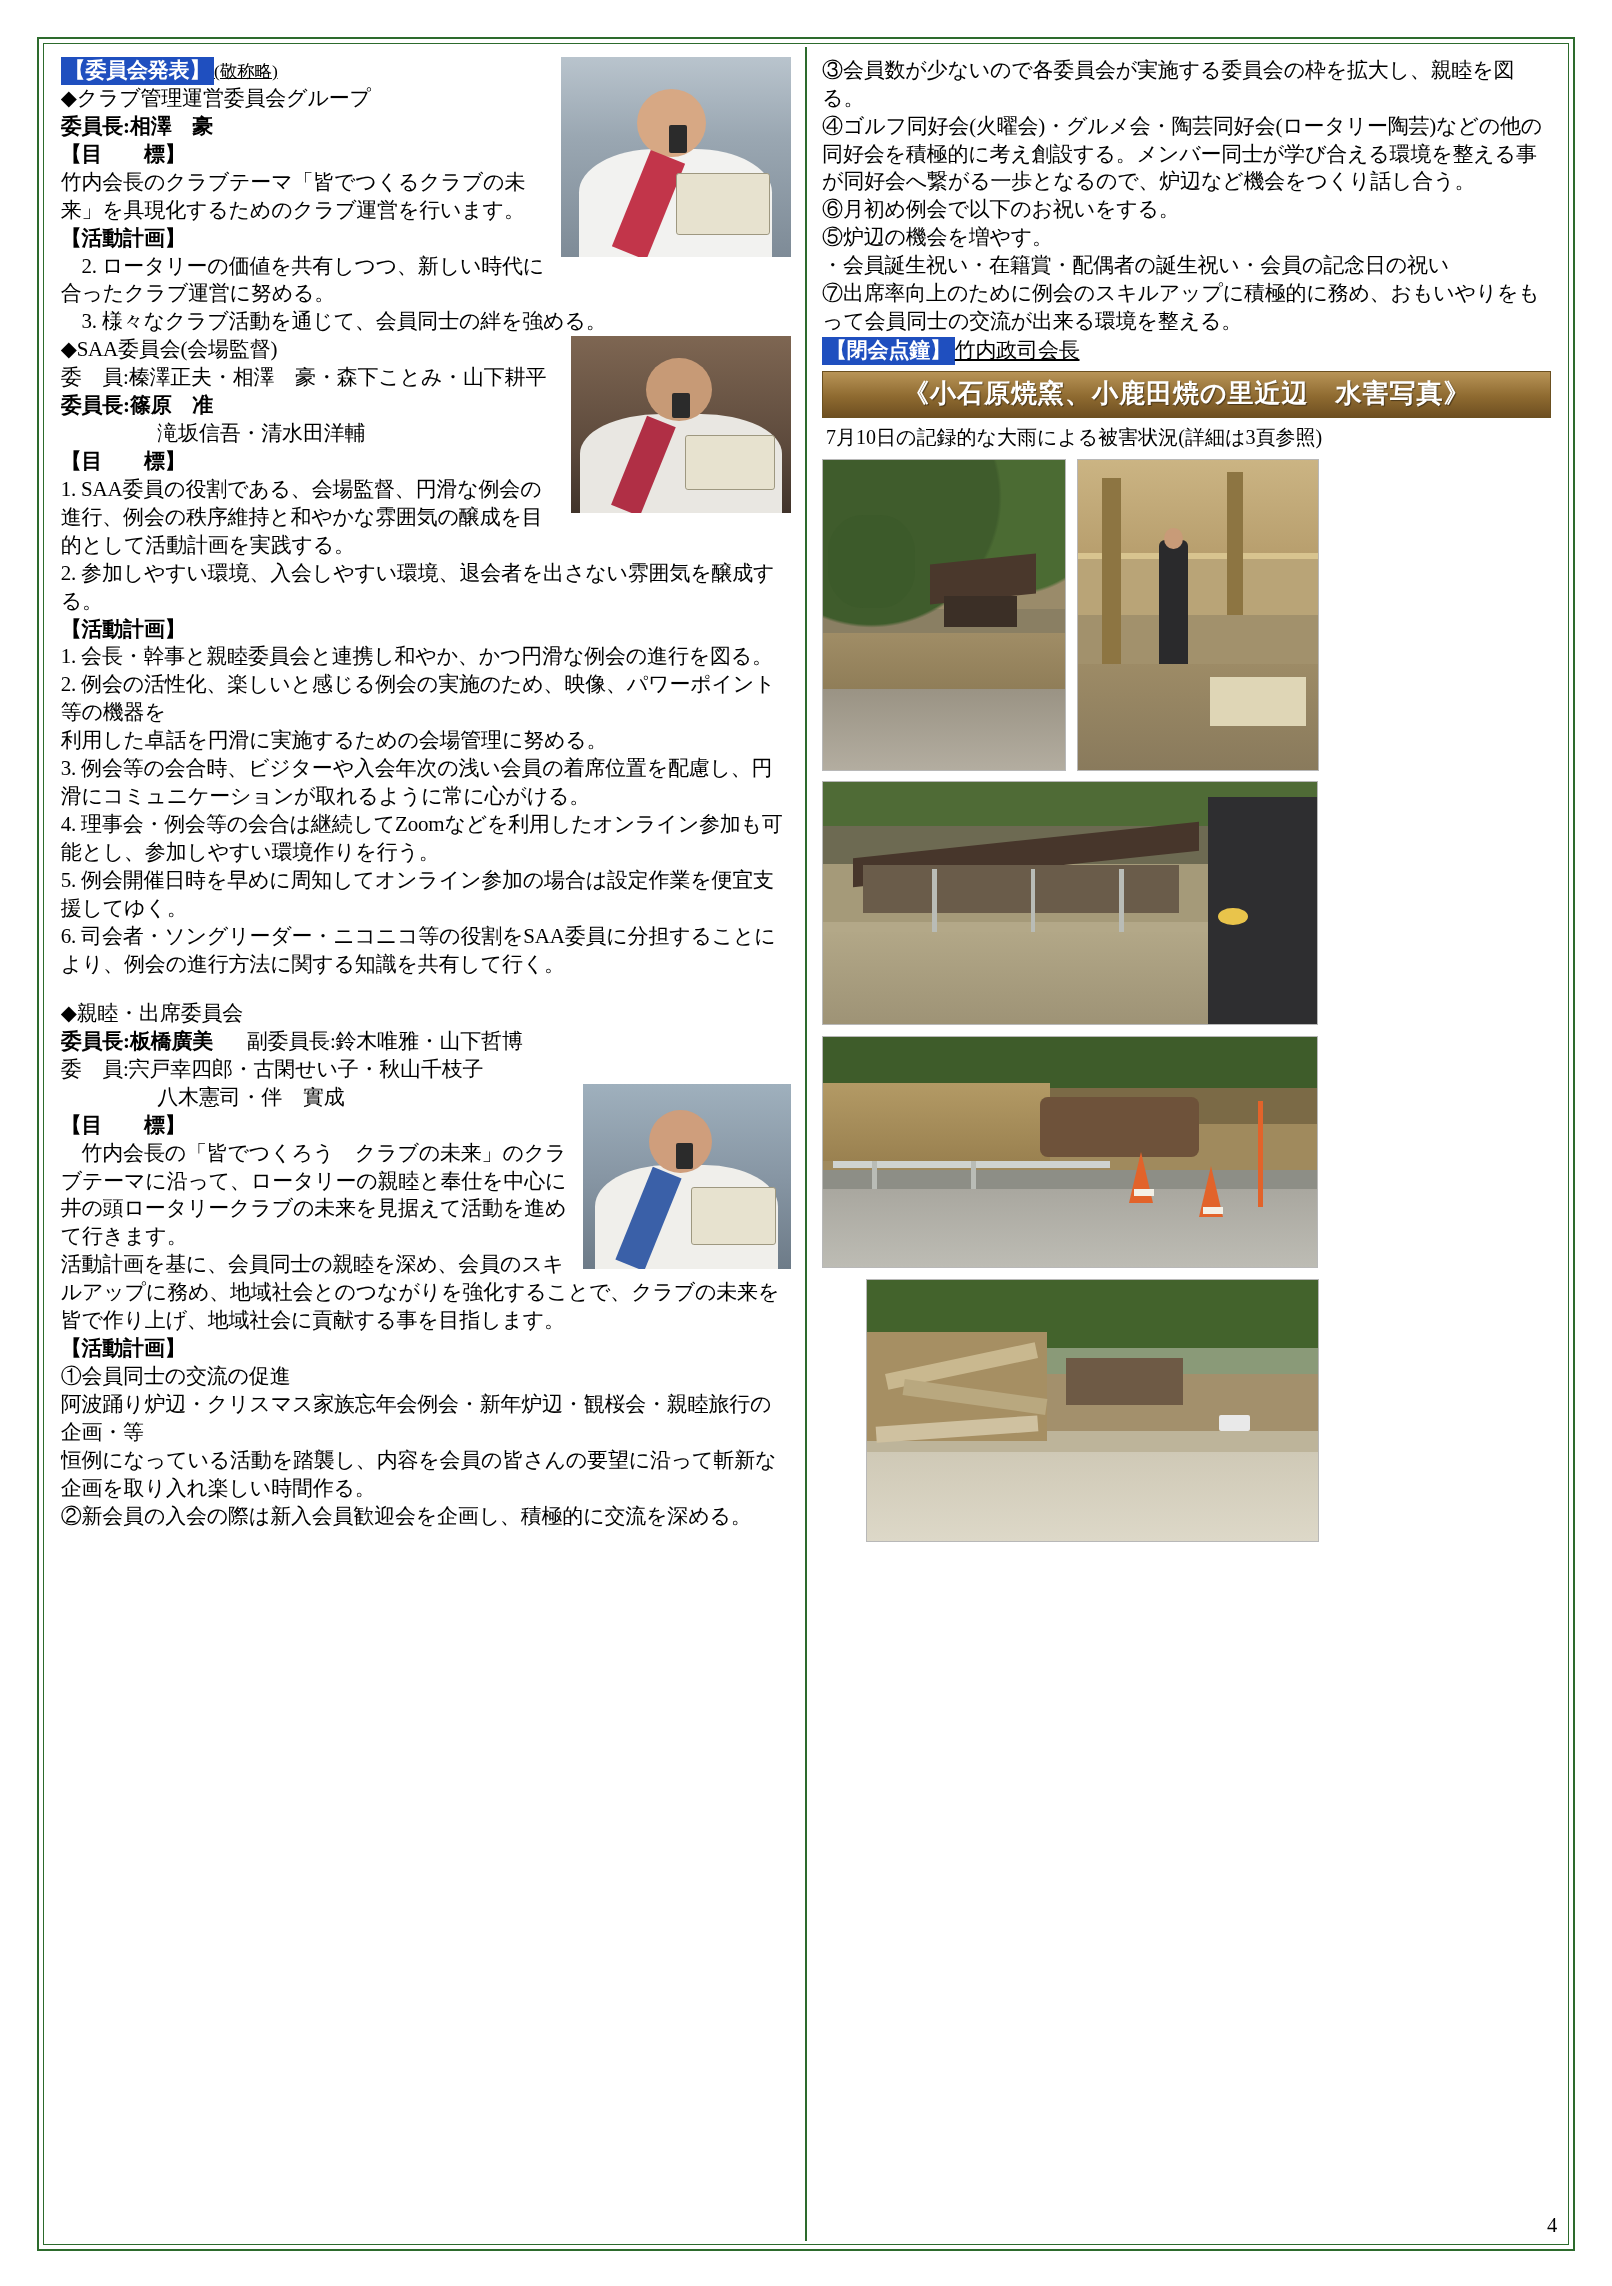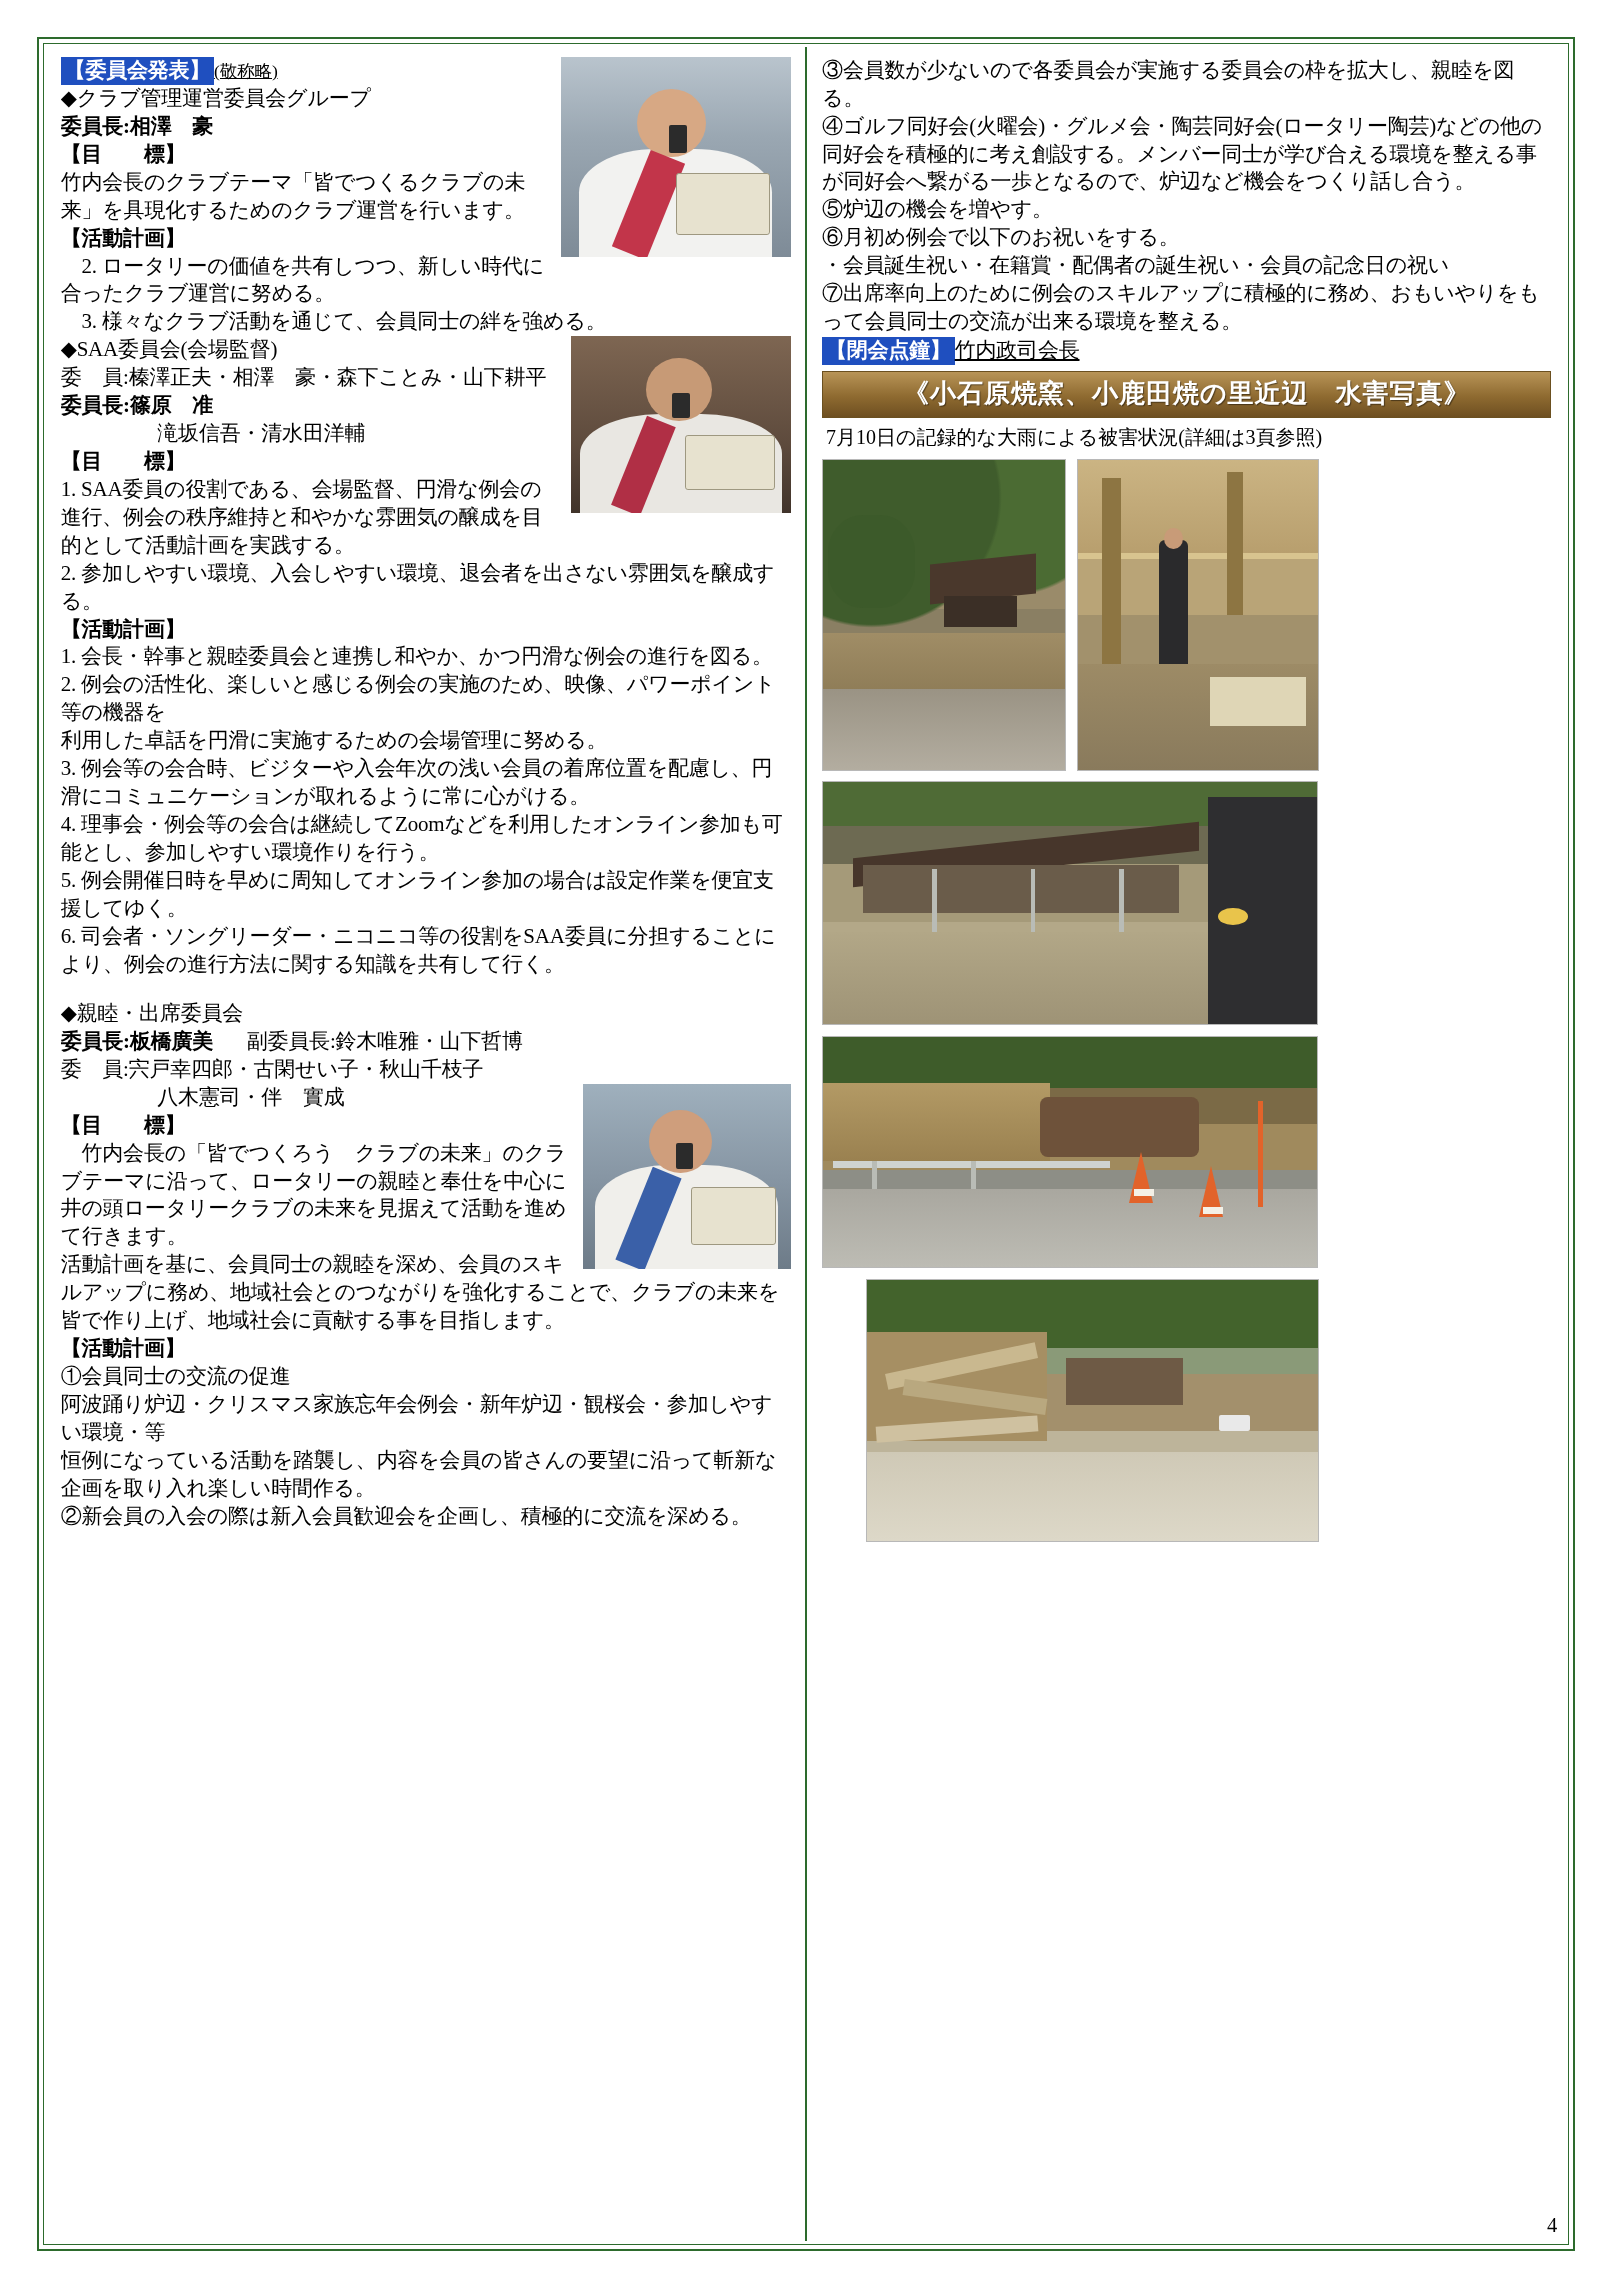--- a/index.html
+++ b/index.html
@@ -327,32 +327,32 @@
             <div class="p-mic" style="left:45%;top:32%;width:8%;height:14%;"></div>
           </div>
         </div>
 
         <p class="tx" style="padding-left:4.6em;">八木憲司・伴　實成</p>
         <p class="tx bold">【目　　標】</p>
         <p class="tx">　竹内会長の「皆でつくろう　クラブの未来」のクラブテーマに沿って、ロータリーの親睦と奉仕を中心に井の頭ロータリークラブの未来を見据えて活動を進めて行きます。</p>
         <p class="tx">活動計画を基に、会員同士の親睦を深め、会員のスキルアップに務め、地域社会とのつながりを強化することで、クラブの未来を皆で作り上げ、地域社会に貢献する事を目指します。</p>
         <p class="tx bold">【活動計画】</p>
         <p class="tx">①会員同士の交流の促進</p>
-        <p class="tx">阿波踊り炉辺・クリスマス家族忘年会例会・新年炉辺・観桜会・参加しやすい環境・等</p>
+        <p class="tx">阿波踊り炉辺・クリスマス家族忘年会例会・新年炉辺・観桜会・親睦旅行の企画・等</p>
         <p class="tx">恒例になっている活動を踏襲し、内容を会員の皆さんの要望に沿って斬新な企画を取り入れ楽しい時間作る。</p>
         <p class="tx">②新会員の入会の際は新入会員歓迎会を企画し、積極的に交流を深める。</p>
       </div>
     </div>
 
     <div class="col col-right">
 
       <p class="tx">③会員数が少ないので各委員会が実施する委員会の枠を拡大し、親睦を図る。</p>
       <p class="tx">④ゴルフ同好会(火曜会)・グルメ会・陶芸同好会(ロータリー陶芸)などの他の同好会を積極的に考え創設する。メンバー同士が学び合える環境を整える事が同好会へ繋がる一歩となるので、炉辺など機会をつくり話し合う。</p>
+      <p class="tx">⑥月初め例会で以下のお祝いをする。</p>
       <p class="tx">⑤炉辺の機会を増やす。</p>
-      <p class="tx">⑥月初め例会で以下のお祝いをする。</p>
       <p class="tx">・会員誕生祝い・在籍賞・配偶者の誕生祝い・会員の記念日の祝い</p>
       <p class="tx">⑦出席率向上のために例会のスキルアップに積極的に務め、おもいやりをもって会員同士の交流が出来る環境を整える。</p>
 
       <p class="tx heikai">
         <span class="hdr-blue">【閉会点鐘】</span><span>竹内政司会長</span>
       </p>
 
       <div class="title-box">《小石原焼窯、小鹿田焼の里近辺　水害写真》</div>
       <div class="title-caption">7月10日の記録的な大雨による被害状況(詳細は3頁参照)</div>
 

